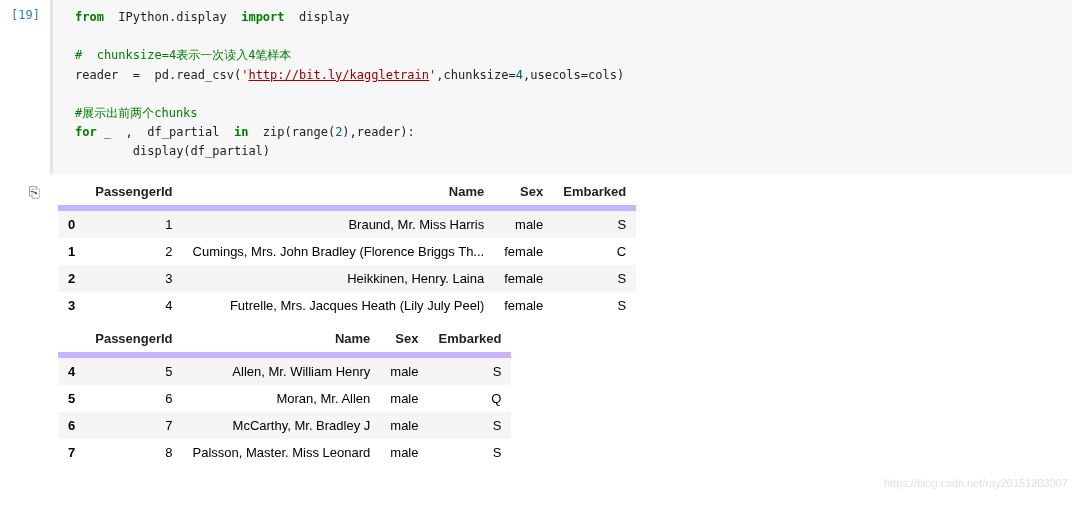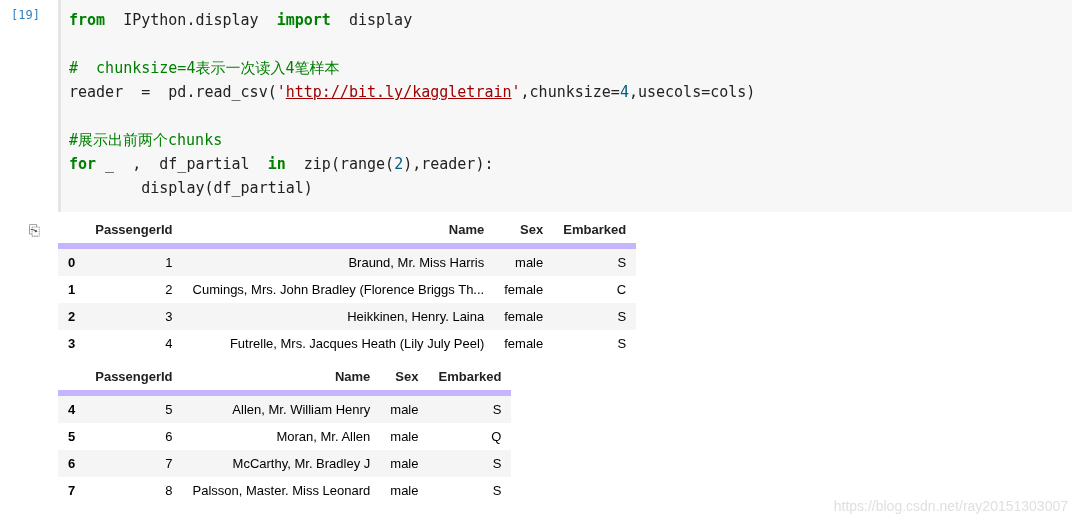--- a/index.html
+++ b/index.html
@@ -7,44 +7,43 @@
       font-family: "Segoe UI", Arial, sans-serif;
       font-size: 13px;
       background: #fff;
       width: 1080px;
       height: 520px;
       position: relative;
     }
     .cell {
       display: flex;
       align-items: flex-start;
-      gap: 8px;
     }
     .prompt {
       width: 50px;
       text-align: right;
       padding: 8px 10px 0 0;
       color: #307fc1;
       font-family: monospace;
       font-size: 12px;
       flex-shrink: 0;
     }
     .input-area {
       flex: 1;
       background: #f7f7f7;
       border-left: 3px solid #e5e5e5;
       padding: 8px 10px 12px 0;
       margin-right: 8px;
     }
     .code {
       font-family: "Consolas", "Monaco", monospace;
-      font-size: 15px;
+      font-size: 12px;
       line-height: 1.6;
       white-space: pre;
-      padding-left: 8px;
+      padding-left: 22px;
     }
     .kw-green { color: #008000; font-weight: bold; }
     .comment { color: #008000; }
     .string { color: #a00000; }
     .url-underline { text-decoration: underline; text-decoration-color: #a00000; }
     .num { color: #006080; }
     .plain { color: #222; }
 
     .output-cell {
       display: flex;
@@ -88,23 +87,23 @@
       font-weight: bold;
       text-align: right;
     }
     table.dataframe tbody tr:nth-child(odd) {
       background: #f5f5f5;
     }
 
     .watermark {
       position: absolute;
       right: 12px;
-      bottom: 6px;
+      bottom: 31px;
       color: #e0e0e0;
-      font-size: 14px;
+      font-size: 11px;
       font-family: Arial, sans-serif;
       pointer-events: none;
     }
   </style>
 </head>
 <body>
 
 <div class="cell">
   <div class="prompt">[19]</div>
   <div class="input-area">

